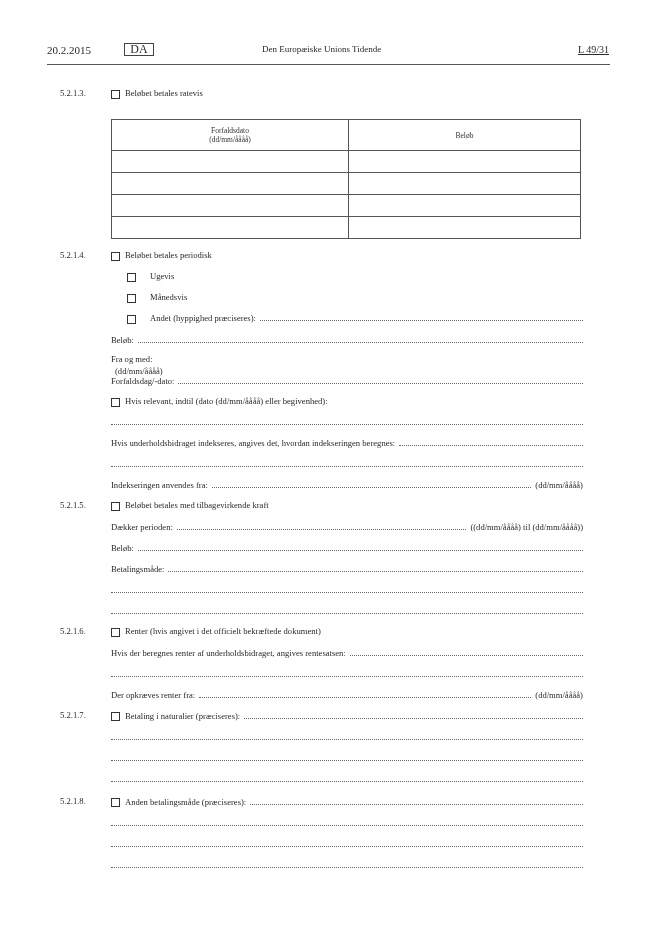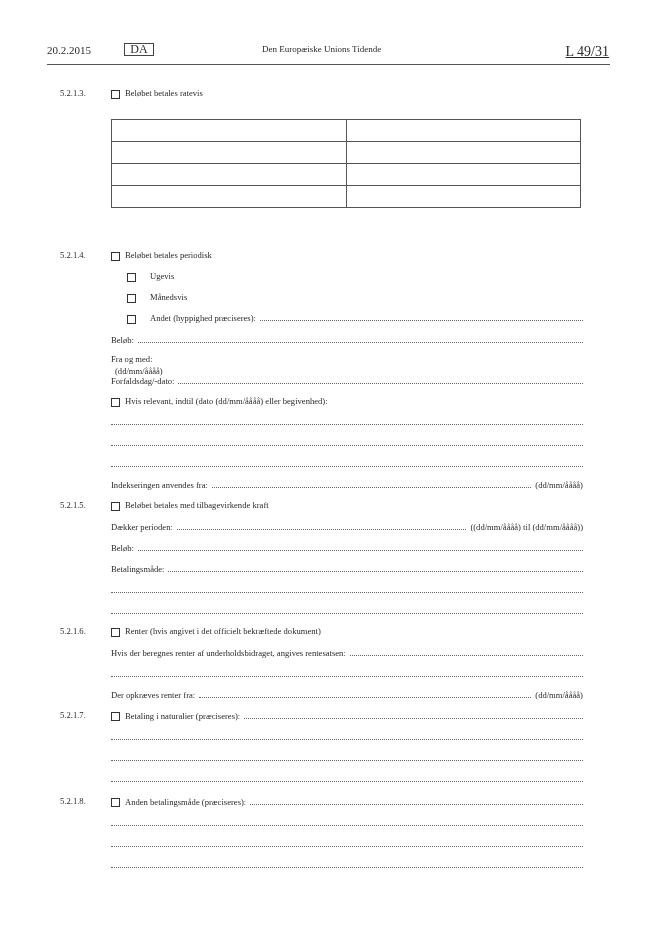--- a/index.html
+++ b/index.html
@@ -7,21 +7,21 @@
       width: 655px; height: 926px; position: relative; overflow: hidden;
       font-family: "Liberation Serif", "DejaVu Serif", serif;
       color: #2a2a2a; font-size: 8.6px;
     }
     .abs { position: absolute; white-space: nowrap; }
     
     .hdr-date { left: 47px; top: 44px; font-size: 11px; }
     .hdr-lang { left: 124px; top: 43px; width: 28px; height: 11px; border: 1px solid #444;
                 font-size: 12px; text-align: center; line-height: 11px; }
     .hdr-title { left: 262px; top: 44px; font-size: 9px; }
-    .hdr-page { right: 46px; top: 44px; font-size: 14px; text-decoration: underline; }
+    .hdr-page { right: 46px; top: 44px; font-size: 10px; text-decoration: underline; }
     .hdr-rule { left: 47px; top: 64px; width: 563px; height: 0; border-top: 1px solid #555; }
 
     .secnum { left: 60px; }
     .cb-abs { position: absolute; width: 9px; height: 9px; border: 1px solid #333; box-sizing: border-box; }
 
     
     .row { position: absolute; display: flex; align-items: baseline; height: 12px; }
     .row .lbl { white-space: nowrap; padding-right: 4px; }
     .row .dots { flex: 1; border-bottom: 1px dotted #666; height: 8px; margin-bottom: 1px; }
     .row .suffix { white-space: nowrap; padding-left: 4px; }
@@ -40,20 +40,27 @@
 <div class="abs hdr-title">Den Europæiske Unions Tidende</div>
 <div class="abs hdr-page">L 49/31</div>
 <div class="abs hdr-rule"></div>
 
 <div class="abs secnum" style="top:88px;">5.2.1.3.</div>
 <div class="cb-abs" style="left:111px;top:90px;"></div>
 <div class="abs" style="left:125px;top:88px;">Beløbet betales ratevis</div>
 
 <table class="tbl">
   <tbody>
+      <tr>
+    <th style="width:236px;">
+      <span>Forfaldsdato</span><br>
+      <span>(dd/mm/åååå)</span>
+    </th>
+    <th>Beløb</th>
+  </tr>
   <tr>
         <td></td>
         <td></td>
       </tr>
   <tr>
         <td></td>
         <td></td>
       </tr>
   <tr>
         <td></td>
@@ -99,20 +106,21 @@
 </div>
 
 <div class="cb-abs" style="left:111px;top:398px;"></div>
 <div class="abs" style="left:125px;top:396px;">Hvis relevant, indtil (dato (dd/mm/åååå) eller begivenhed):</div>
 
 <div class="row" style="left:111px;top:416px;width:472px;">
   <span class="dots"></span>
 </div>
 
 <div class="row" style="left:111px;top:437px;width:472px;">
+  <span class="lbl">Hvis underholdsbidraget indekseres, angives det, hvordan indekseringen beregnes:</span>
     <span class="dots"></span>
 </div>
 
 <div class="row" style="left:111px;top:458px;width:472px;">
   <span class="dots"></span>
 </div>
 
 <div class="row" style="left:111px;top:479px;width:472px;">
   <span class="lbl">Indekseringen anvendes fra:</span>
     <span class="dots"></span>

